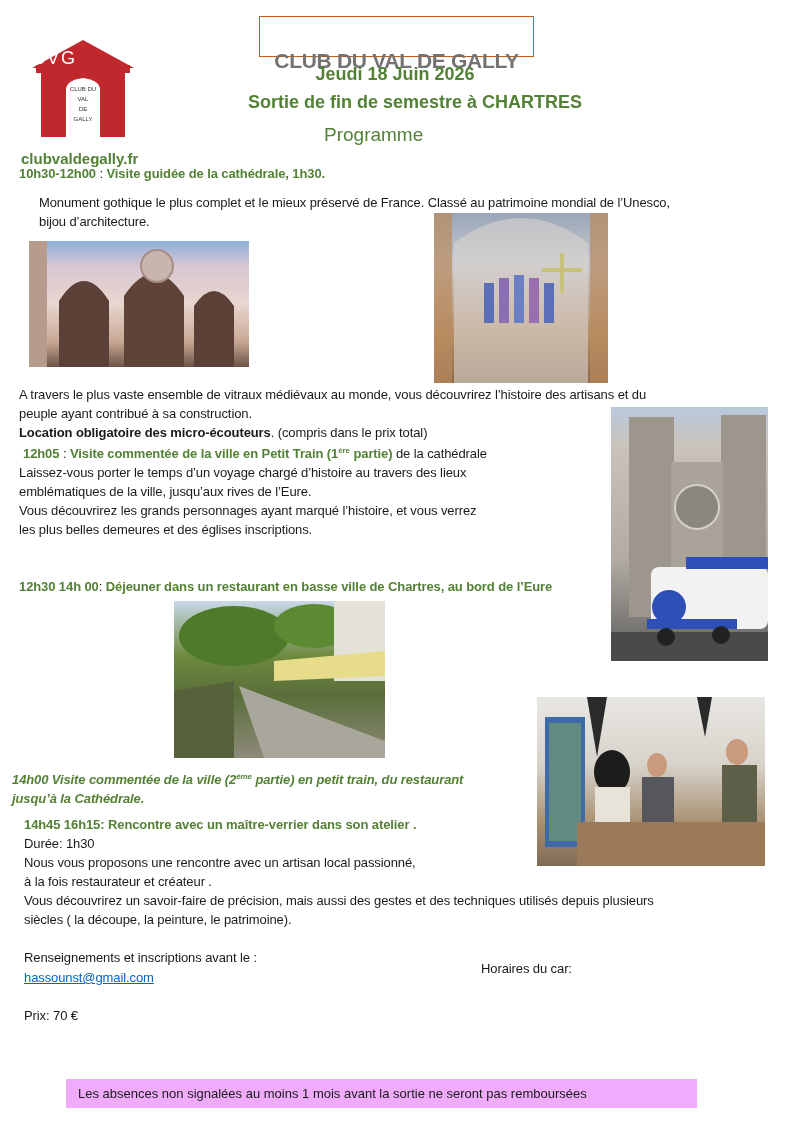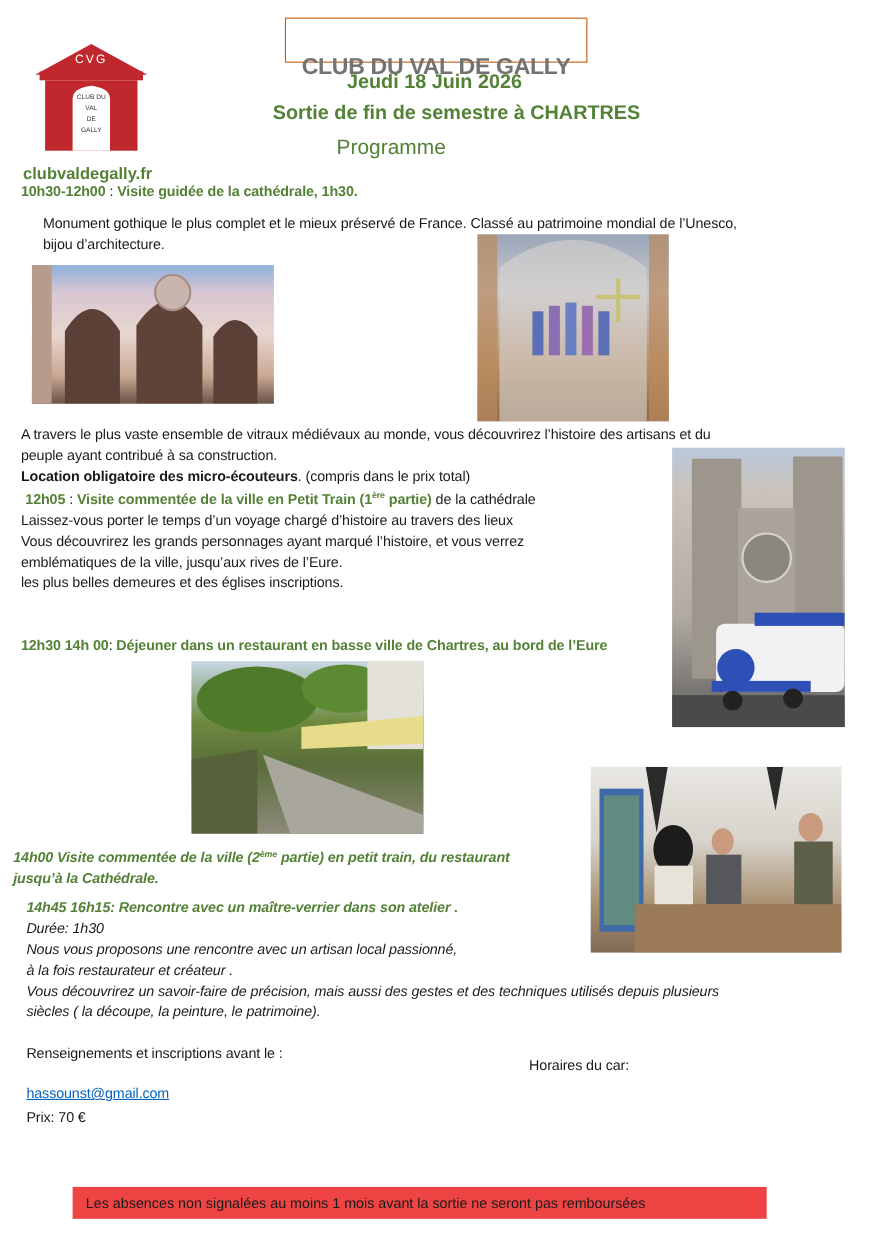--- a/index.html
+++ b/index.html
@@ -8,51 +8,51 @@
   .abs { position: absolute; }
   .green { color: #538135; }
   .bold { font-weight: bold; }
   .txt { font-size: 13px; line-height: 19px; letter-spacing: -0.1px; }
   .title-box { left: 259px; top: 16px; width: 275px; height: 41px; border: 1px solid #c55a11;
                box-sizing: border-box; display: flex; align-items: center; justify-content: center; }
   .title-box span { font-size: 21px; font-weight: bold; color: #737373; letter-spacing: -0.3px; margin-top: 48px; }
   .center-line { text-align: center; font-weight: bold; color: #538135; }
   sup { font-size: 8px; line-height: 0; vertical-align: super; }
   .photo { overflow: hidden; }
-  .link { color: #0563c1; text-decoration: underline; margin-top: 16px; }
-  .banner { left: 66px; top: 1079px; width: 631px; height: 29px; background: #ef4444;
+  .link { color: #0563c1; text-decoration: underline; }
+  .banner { left: 66px; top: 1079px; width: 631px; height: 29px; background: #f0abfc;
             display: flex; align-items: center; padding-left: 12px; box-sizing: border-box;
             font-size: 13px; color: #1a1a1a; }
 </style>
 </head>
 <body>
 
 <div class="abs" style="left:32px; top:38px; width:102px; height:100px;">
   <svg width="102" height="100" viewBox="0 0 102 100">
     <polygon points="51,2 0,30 102,30" fill="#c0282d"></polygon>
     <rect x="4" y="27" width="94" height="8" fill="#c0282d"></rect>
     <rect x="9" y="35" width="84" height="64" fill="#c0282d"></rect>
     <path d="M34,99 L34,52 Q34,42 51,40 Q68,42 68,52 L68,99 Z" fill="#ffffff"></path>
   </svg>
-  <div class="abs" style="left:0; top:10px; width:102px; text-align:center; color:#fff; font-size:11px; letter-spacing:2px;">CVG</div>
+  <div class="abs" style="left:0; top:10px; width:102px; text-align:left; color:#fff; font-size:18px; letter-spacing:2px;">CVG</div>
   <div class="abs" style="left:34px; top:46px; width:34px; text-align:center; font-size:6px; line-height:10px; color:#333;">
     <div>CLUB DU</div>
     <div>VAL</div>
     <div>DE</div>
     <div>GALLY</div>
   </div>
 </div>
 <div class="abs green bold" style="left:21px; top:150px; font-size:15px;">clubvaldegally.fr</div>
 
 <div class="abs title-box">
   <span>CLUB DU VAL DE GALLY</span>
 </div>
 <div class="abs center-line" style="left:250px; top:64px; width:290px; font-size:18px;">Jeudi 18 Juin 2026</div>
 <div class="abs center-line" style="left:200px; top:92px; width:430px; font-size:18px;">Sortie de fin de semestre à CHARTRES</div>
-<div class="abs green" style="left:306px; top:124px; font-size:19px;">Programme</div>
+<div class="abs green" style="left:324px; top:124px; font-size:19px;">Programme</div>
 
 <div class="abs txt" style="left:19px; top:164px;">
   <span class="green bold">10h30-12h00</span><span> : </span><span class="green bold">Visite guidée de la cathédrale, 1h30.</span>
 </div>
 <div class="abs txt" style="left:23px; top:193px; width:770px;margin-left:16px;">
   <div>Monument gothique le plus complet et le mieux  préservé de France.  Classé au patrimoine mondial de l’Unesco,</div>
   <div>bijou d’architecture.</div>
 </div>
 
 <div class="abs photo" style="left:29px; top:241px; width:220px; height:126px;
@@ -86,22 +86,22 @@
   <div>A travers le plus vaste ensemble de vitraux médiévaux au monde, vous découvrirez l’histoire des artisans et  du</div>
   <div>peuple ayant contribué à sa construction.</div>
   <div><span class="bold">Location obligatoire des micro-écouteurs</span><span>. (compris dans le prix total)</span></div>
 </div>
 
 <div class="abs txt" style="left:19px; top:444px; width:590px;">
   <div style="padding-left:4px;">
     <span class="green bold">12h05</span><span> : </span><span class="green bold"><span>Visite commentée de la ville en Petit Train  (1</span><sup>ère</sup><span> partie)</span></span><span> de la cathédrale</span>
   </div>
   <div>Laissez-vous porter le temps d’un voyage chargé d’histoire au travers des lieux</div>
+  <div>emblématiques de la ville, jusqu’aux rives de l’Eure.</div>
   <div>Vous découvrirez les grands personnages ayant marqué l’histoire, et vous verrez</div>
-  <div>emblématiques de la ville, jusqu’aux rives de l’Eure.</div>
   <div>les plus belles demeures et des églises inscriptions.</div>
 </div>
 
 <div class="abs photo" style="left:611px; top:407px; width:157px; height:254px;
             background: linear-gradient(180deg,#b9c9dd 0%,#c9c3bb 15%,#b1aba3 60%,#5c5c5c 100%);">
   <svg width="157" height="254" viewBox="0 0 157 254">
     <rect x="18" y="10" width="45" height="200" fill="#9d968d"></rect>
     <rect x="110" y="8" width="45" height="205" fill="#9d968d"></rect>
     <rect x="60" y="55" width="52" height="155" fill="#aaa39a"></rect>
     <circle cx="86" cy="100" r="22" fill="#8b877f" stroke="#d6d1c8" stroke-width="2"></circle>
@@ -146,21 +146,21 @@
     <rect x="185" y="68" width="35" height="65" fill="#5e5f48"></rect>
     <rect x="40" y="125" width="188" height="44" fill="#9a7a58"></rect>
   </svg>
 </div>
 
 <div class="abs txt green bold" style="left:12px; top:770px; width:510px;font-style:italic;">
   <div><span>14h00 Visite commentée de la ville (2</span><sup>ème</sup><span> partie) en petit train, du restaurant</span></div>
   <div>jusqu’à la Cathédrale.</div>
 </div>
 
-<div class="abs txt" style="left:24px; top:815px; width:770px;font-style:italic;">
+<div class="abs txt" style="left:24px; top:815px; width:770px;">
   <div class="green bold">14h45 16h15: Rencontre avec un maître-verrier dans son atelier .</div>
   <div>Durée: 1h30</div>
   <div>Nous vous proposons une rencontre avec un artisan local passionné,</div>
   <div>à la fois restaurateur et créateur .</div>
   <div>Vous découvrirez un savoir-faire de précision, mais aussi des gestes et des techniques utilisés depuis plusieurs</div>
   <div>siècles ( la découpe, la peinture, le patrimoine).</div>
 </div>
 
 <div class="abs txt" style="left:24px; top:948px;">Renseignements et inscriptions avant le :</div>
 <a class="abs txt link" style="left:24px; top:968px;">hassounst@gmail.com</a>

